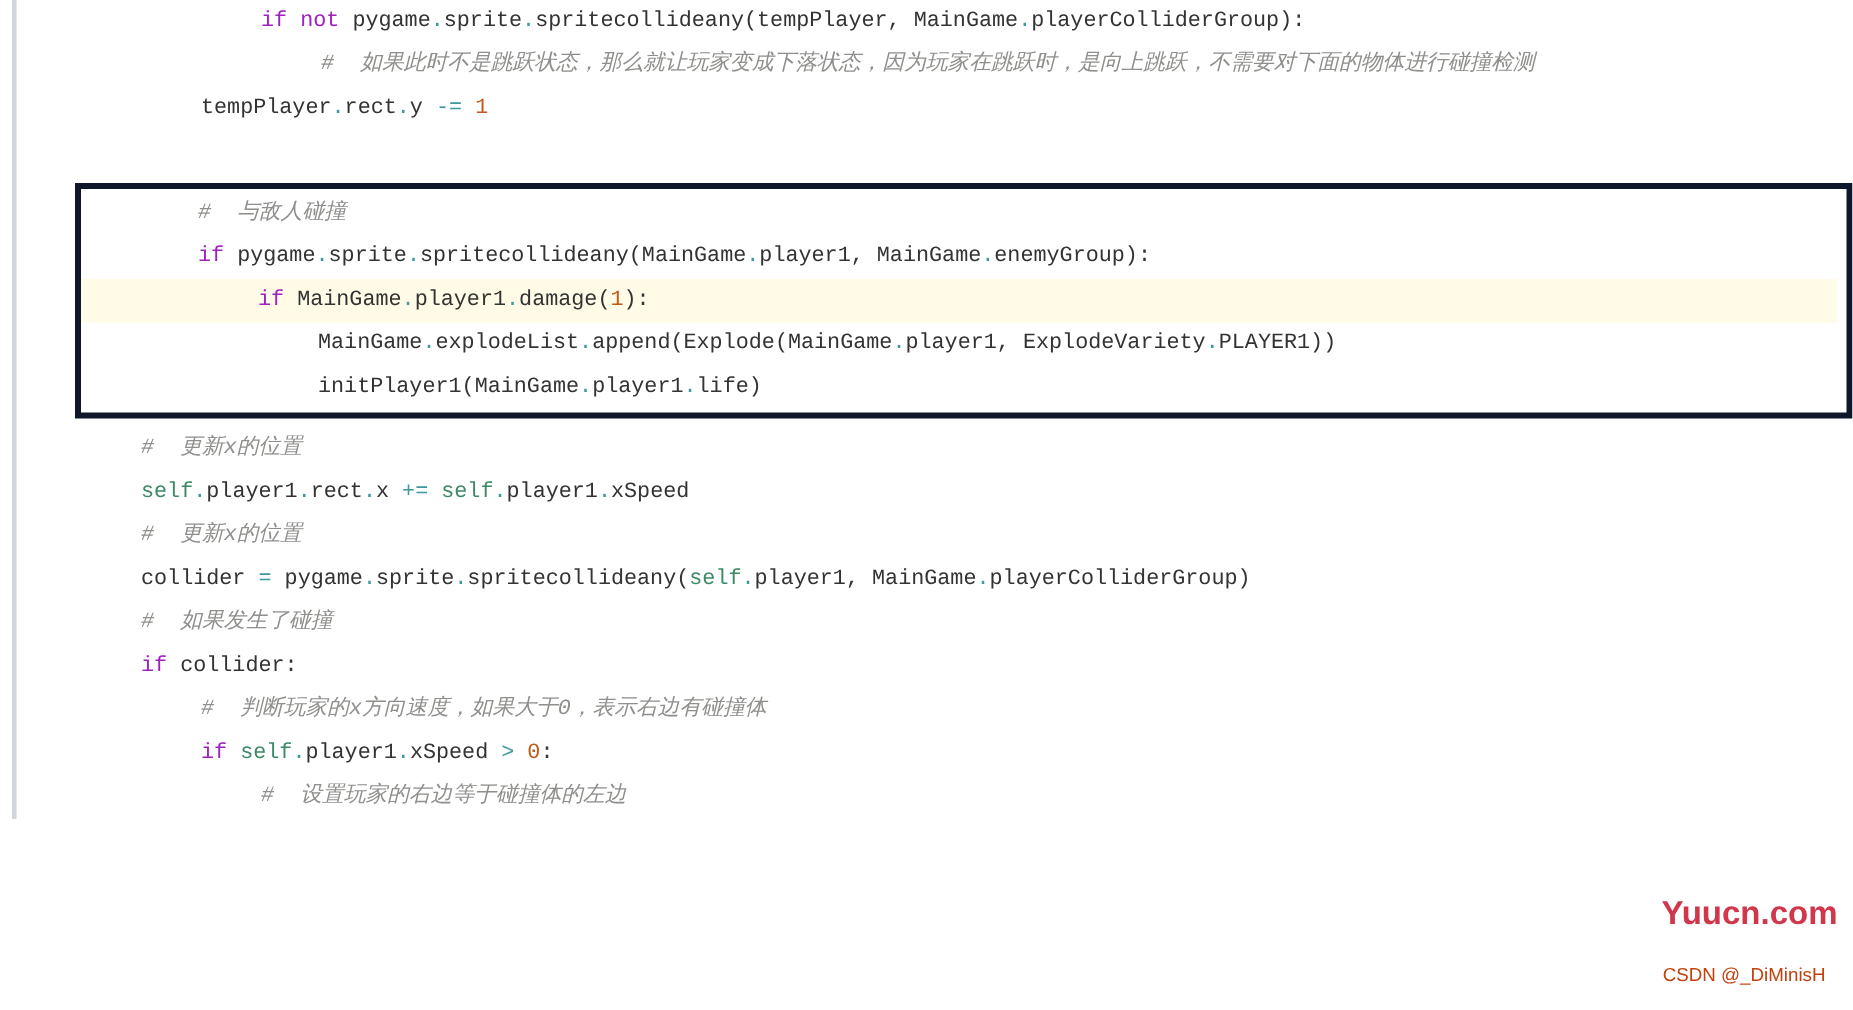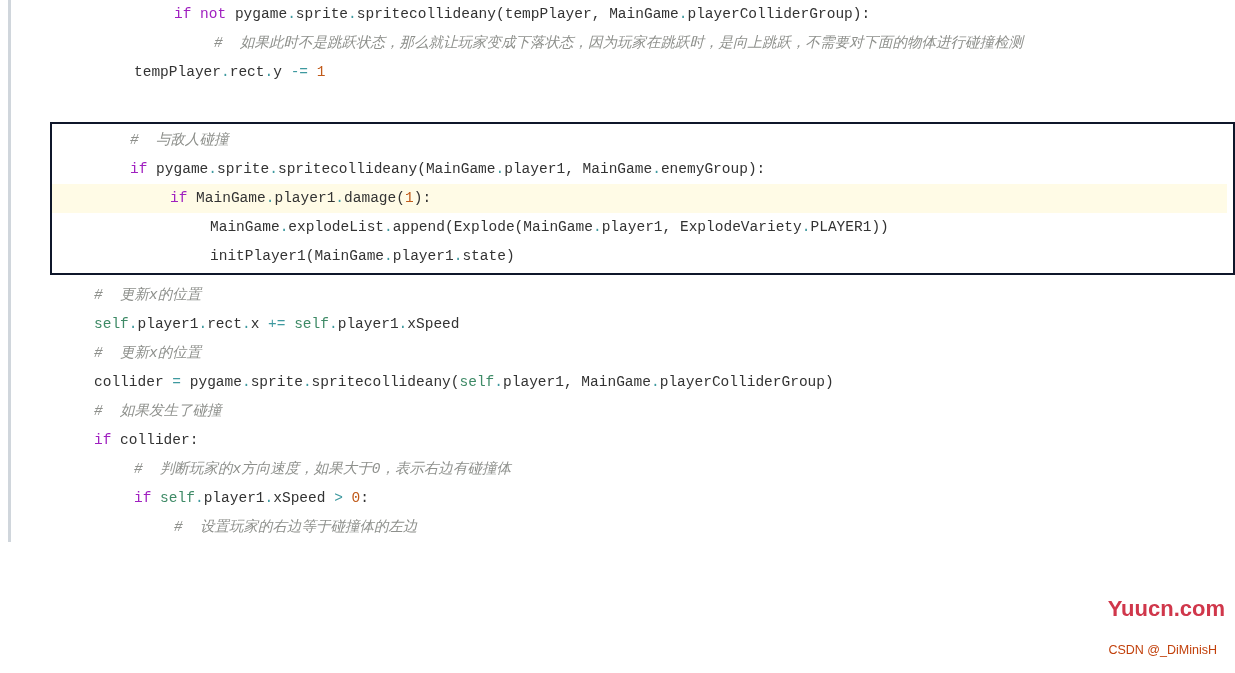--- a/index.html
+++ b/index.html
@@ -24,21 +24,21 @@
   .line {
     white-space: pre;
   }
   .c-comment { color: #8e908c; font-style: italic; }
   .c-keyword { color: #a020c0; }
   .c-self    { color: #3e8a66; }
   .c-number  { color: #c05a1a; }
   .c-op      { color: #3e999f; }
   .c-name    { color: #333333; }
   .red-box {
-    border: 2px solid #0f172a;
+    border: 4px solid #0f172a;
     padding: 2px 6px 2px 0;
     margin: 6px 0 6px -6px;
   }
   .hl-line {
     background: #fffbe6;
   }
   .watermark-br {
     position: absolute;
     right: 18px;
     bottom: 8px;
@@ -80,21 +80,21 @@
 
   <div class="red-box">
     <div class="line ind3"><span class="c-comment">#  与敌人碰撞</span></div>
 
     <div class="line ind3"><span class="c-keyword">if</span> <span class="c-name">pygame</span><span class="c-op">.</span><span class="c-name">sprite</span><span class="c-op">.</span><span class="c-name">spritecollideany</span>(<span class="c-name">MainGame</span><span class="c-op">.</span><span class="c-name">player1</span>, <span class="c-name">MainGame</span><span class="c-op">.</span><span class="c-name">enemyGroup</span>):</div>
 
     <div class="line ind4 hl-line"><span class="c-keyword">if</span> <span class="c-name">MainGame</span><span class="c-op">.</span><span class="c-name">player1</span><span class="c-op">.</span><span class="c-name">damage</span>(<span class="c-number">1</span>):</div>
 
     <div class="line ind5"><span class="c-name">MainGame</span><span class="c-op">.</span><span class="c-name">explodeList</span><span class="c-op">.</span><span class="c-name">append</span>(<span class="c-name">Explode</span>(<span class="c-name">MainGame</span><span class="c-op">.</span><span class="c-name">player1</span>, <span class="c-name">ExplodeVariety</span><span class="c-op">.</span><span class="c-name">PLAYER1</span>))</div>
 
-    <div class="line ind5"><span class="c-name">initPlayer1</span>(<span class="c-name">MainGame</span><span class="c-op">.</span><span class="c-name">player1</span><span class="c-op">.</span><span class="c-name">state</span>)</div>
+    <div class="line ind5"><span class="c-name">initPlayer1</span>(<span class="c-name">MainGame</span><span class="c-op">.</span><span class="c-name">player1</span><span class="c-op">.</span><span class="c-name">life</span>)</div>
   </div>
 
   <div class="line ind2"><span class="c-comment">#  更新x的位置</span></div>
 
   <div class="line ind2"><span class="c-self">self</span><span class="c-op">.</span><span class="c-name">player1</span><span class="c-op">.</span><span class="c-name">rect</span><span class="c-op">.</span><span class="c-name">x</span> <span class="c-op">+=</span> <span class="c-self">self</span><span class="c-op">.</span><span class="c-name">player1</span><span class="c-op">.</span><span class="c-name">xSpeed</span></div>
 
   <div class="line ind2"><span class="c-comment">#  更新x的位置</span></div>
 
   <div class="line ind2"><span class="c-name">collider</span> <span class="c-op">=</span> <span class="c-name">pygame</span><span class="c-op">.</span><span class="c-name">sprite</span><span class="c-op">.</span><span class="c-name">spritecollideany</span>(<span class="c-self">self</span><span class="c-op">.</span><span class="c-name">player1</span>, <span class="c-name">MainGame</span><span class="c-op">.</span><span class="c-name">playerColliderGroup</span>)</div>
 

